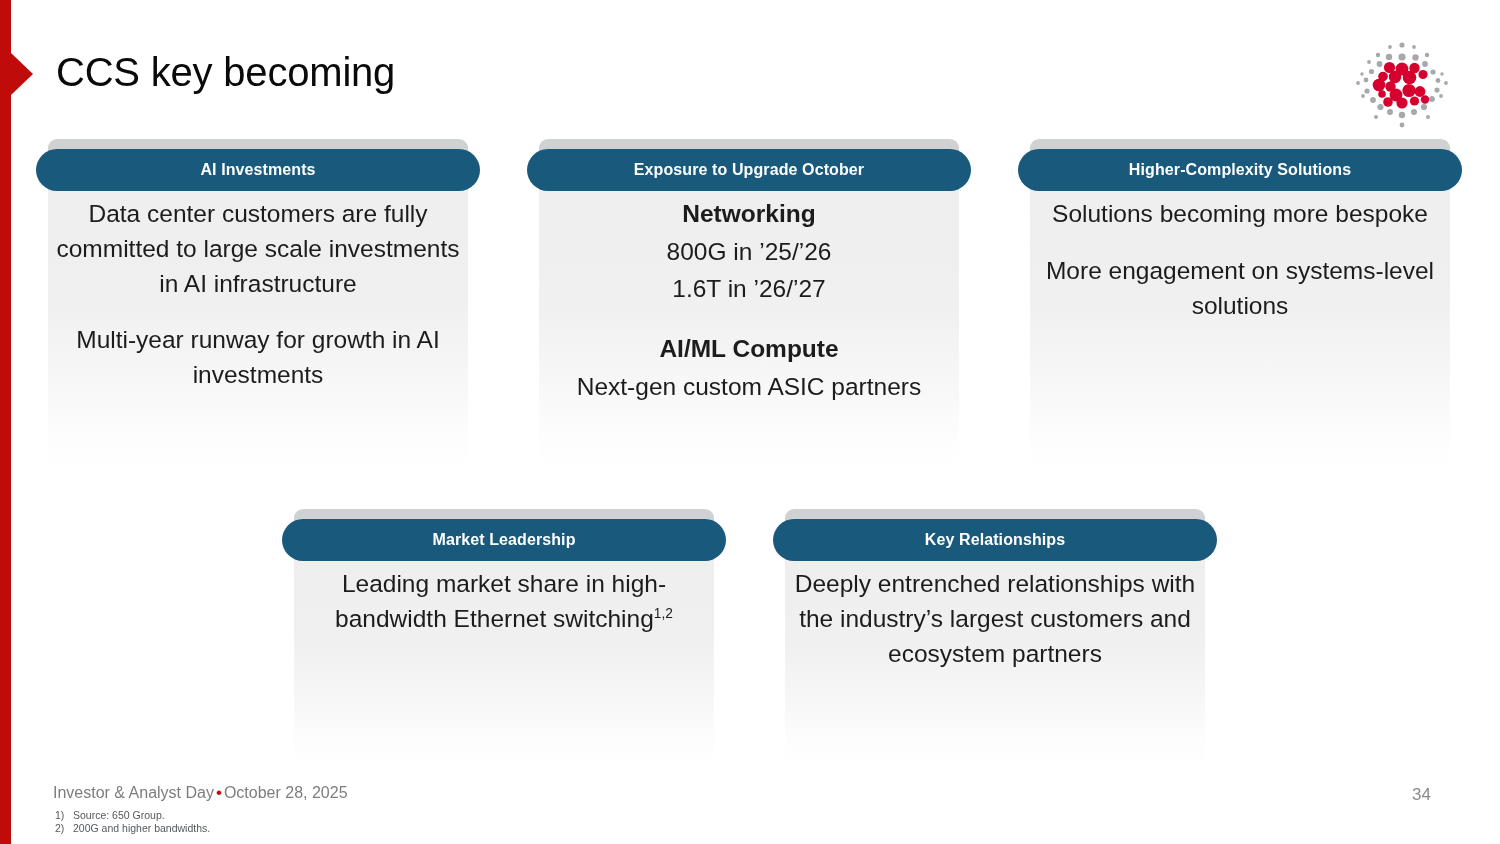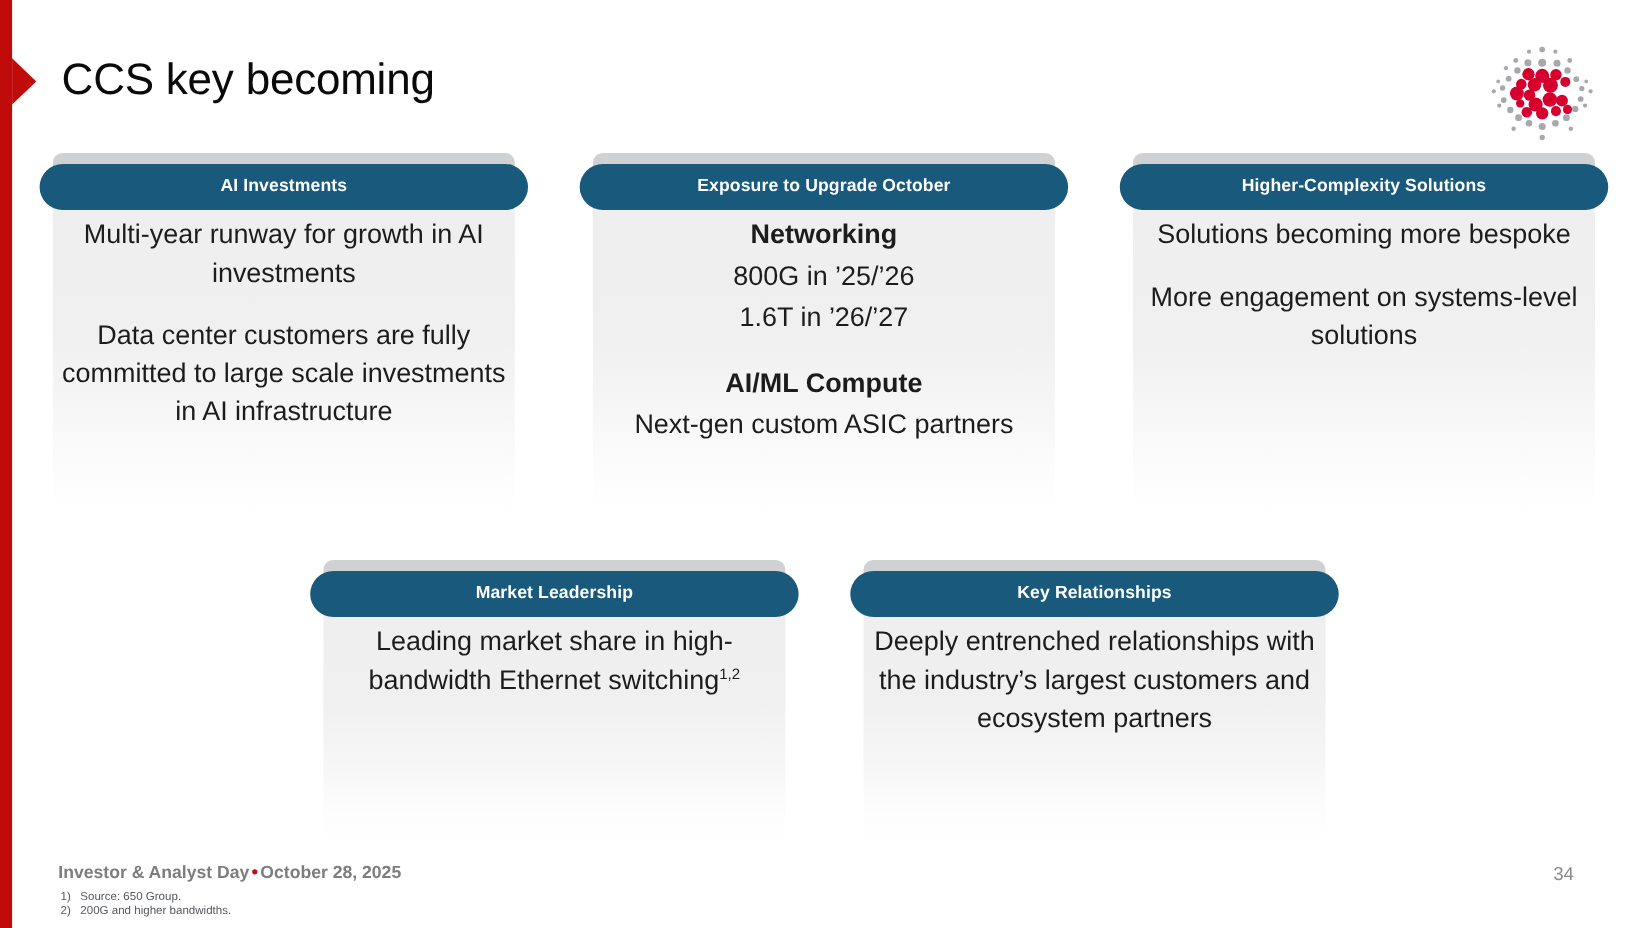--- a/index.html
+++ b/index.html
@@ -129,21 +129,20 @@
   }
 
   
   .footer-line {
     position: absolute;
     left: 53px;
     top: 783px;
     font-size: 16px;
     color: #7d7d7d;
     white-space: nowrap;
-    font-weight: bold;
   }
   .footer-dot {
     color: #c00b0b;
     font-size: 17px;
     padding: 0 2px;
   }
   .footnotes {
     position: absolute;
     left: 55px;
     top: 809px;
@@ -229,22 +228,22 @@
         <circle cx="62" cy="14" r="1.9"></circle>
       </g>
     </svg>
   </div>
 
   <div class="card" style="left:36px; top:139px; width:444px; height:330px;">
     <div class="card-shadow"></div>
     <div class="card-body"></div>
     <div class="card-header">AI Investments</div>
     <div class="card-content">
+      <p class="para">Data center customers are fully committed to large scale investments in AI infrastructure</p>
       <p class="para">Multi-year runway for growth in AI investments</p>
-      <p class="para">Data center customers are fully committed to large scale investments in AI infrastructure</p>
     </div>
   </div>
 
   <div class="card" style="left:527px; top:139px; width:444px; height:330px;">
     <div class="card-shadow"></div>
     <div class="card-body"></div>
     <div class="card-header">Exposure to Upgrade October</div>
     <div class="card-content">
       <p class="para sub-head">Networking</p>
       <p class="para tight">800G in ’25/’26</p>

